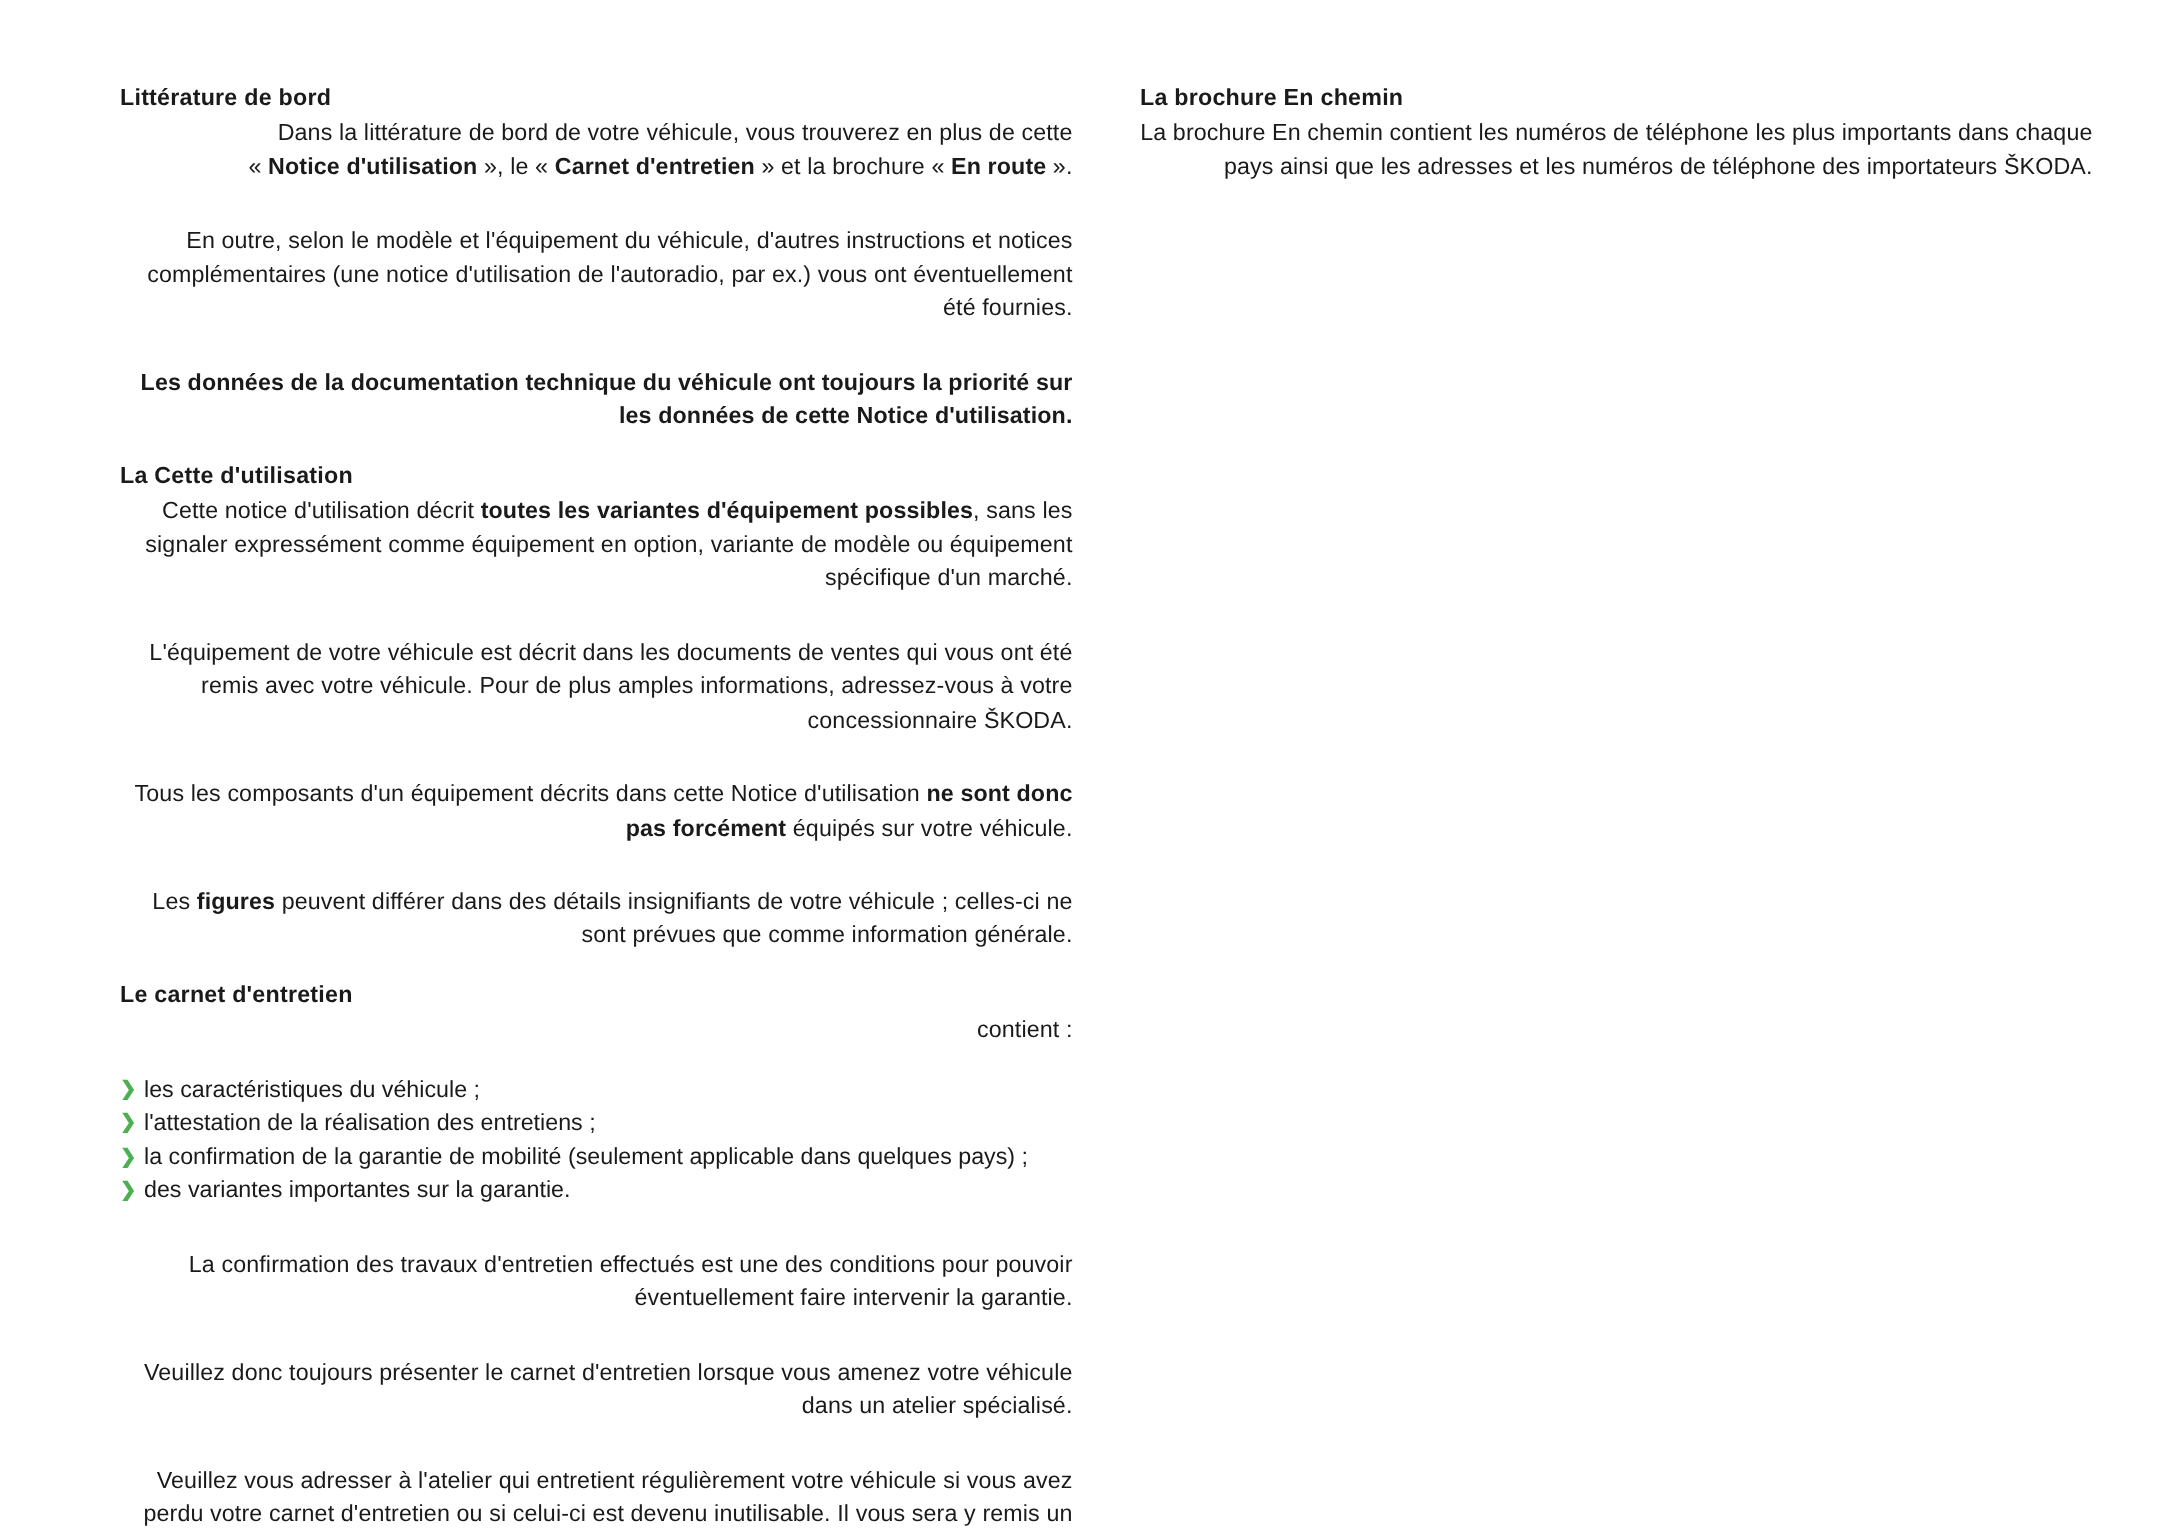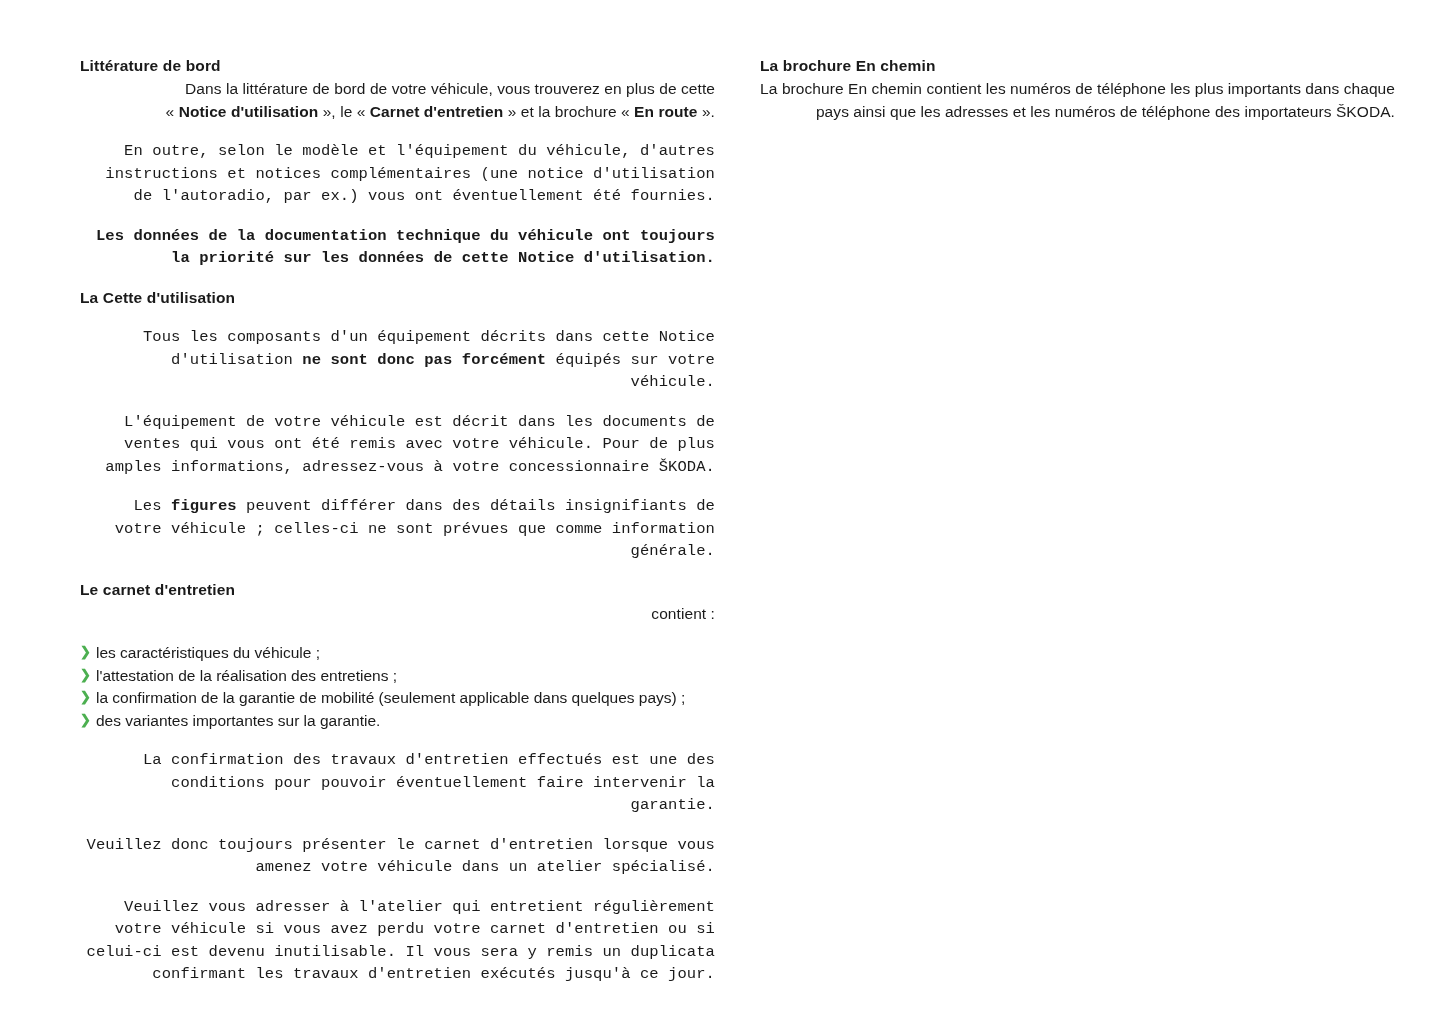--- a/index.html
+++ b/index.html
@@ -37,22 +37,21 @@
     letter-spacing: 0.01em;
   }
   p.para {
     font-size: 15.5px;
     line-height: 1.45;
     margin: 0;
     letter-spacing: 0.005em;
     text-align: right;
   }
   p.spaced {
-    margin-top: 17px;
-    font-family: Liberation Mono, monospace;
+    margin-top: 27px;
   }
   p.tight {
     margin-top: 0;
   }
   b {
     font-weight: bold;
   }
   ul.bullets {
     list-style: none;
     margin: 17px 0 0 0;
@@ -95,26 +94,30 @@
 
       <p class="para spaced">En outre, selon le modèle et l'équipement du véhicule, d'autres instructions et notices complémentaires (une notice d'utilisation de l'autoradio, par ex.) vous ont éventuellement été fournies.</p>
 
 
       <p class="para spaced">
         <b>Les données de la documentation technique du véhicule ont toujours la priorité sur les données de cette Notice d'utilisation.</b>
       </p>
 
       <h3 class="heading" style="margin-top:17px;">La Cette d'utilisation</h3>
 
+      <p class="para tight">
+        <span>Cette notice d'utilisation décrit </span><b>toutes les variantes d'équipement possibles</b><span>,</span>
+        <span>sans les signaler expressément comme équipement en option, variante de modèle ou équipement spécifique d'un marché.</span>
+      </p>
+
+      <p class="para spaced">L'équipement de votre véhicule est décrit dans les documents de ventes qui vous ont été remis avec votre véhicule. Pour de plus amples informations, adressez-vous à votre concessionnaire ŠKODA.</p>
 
       <p class="para spaced">
         <span>Tous les composants d'un équipement décrits dans cette Notice d'utilisation </span><b>ne sont donc pas forcément</b><span> équipés sur votre véhicule.</span>
       </p>
-
-      <p class="para spaced">L'équipement de votre véhicule est décrit dans les documents de ventes qui vous ont été remis avec votre véhicule. Pour de plus amples informations, adressez-vous à votre concessionnaire ŠKODA.</p>
 
       <p class="para spaced">
         <span>Les </span><b>figures</b><span> peuvent différer dans des détails insignifiants de votre véhicule ; celles-ci ne sont prévues que comme information générale.</span>
       </p>
 
       <h3 class="heading" style="margin-top:17px;">Le carnet d'entretien</h3>
 
       <p class="para tight">contient :</p>
 
       <ul class="bullets">

